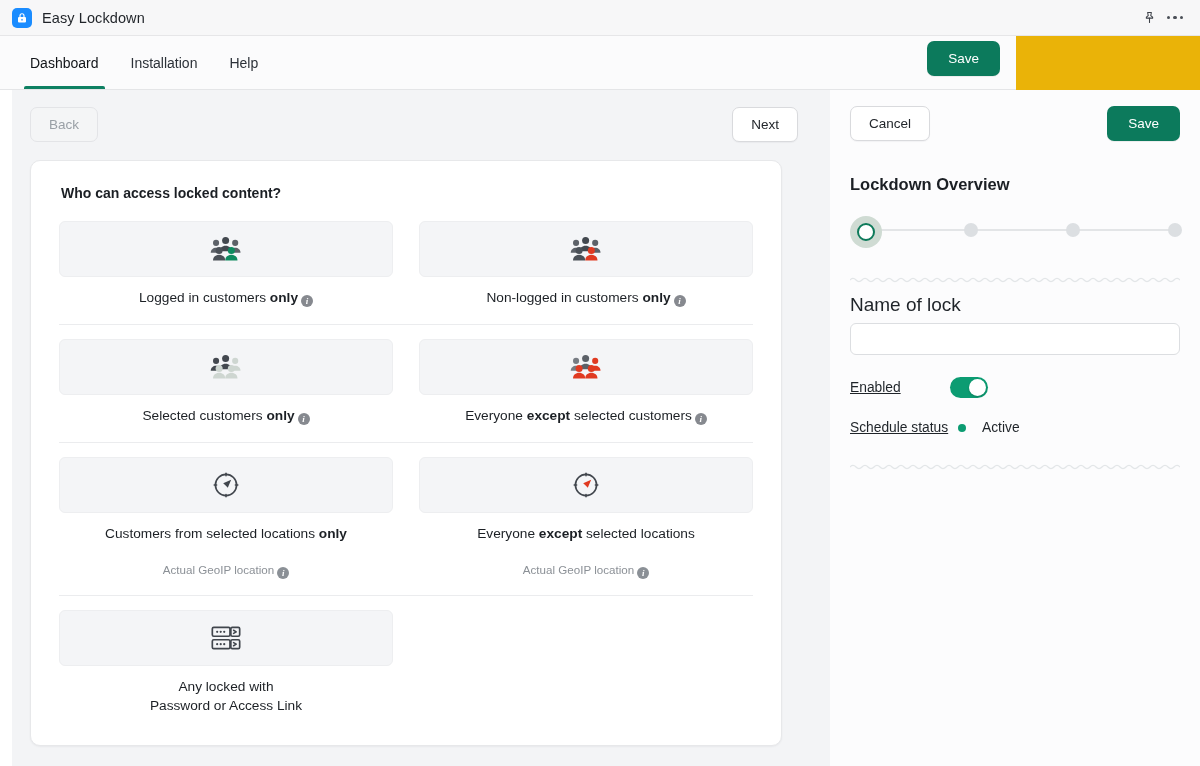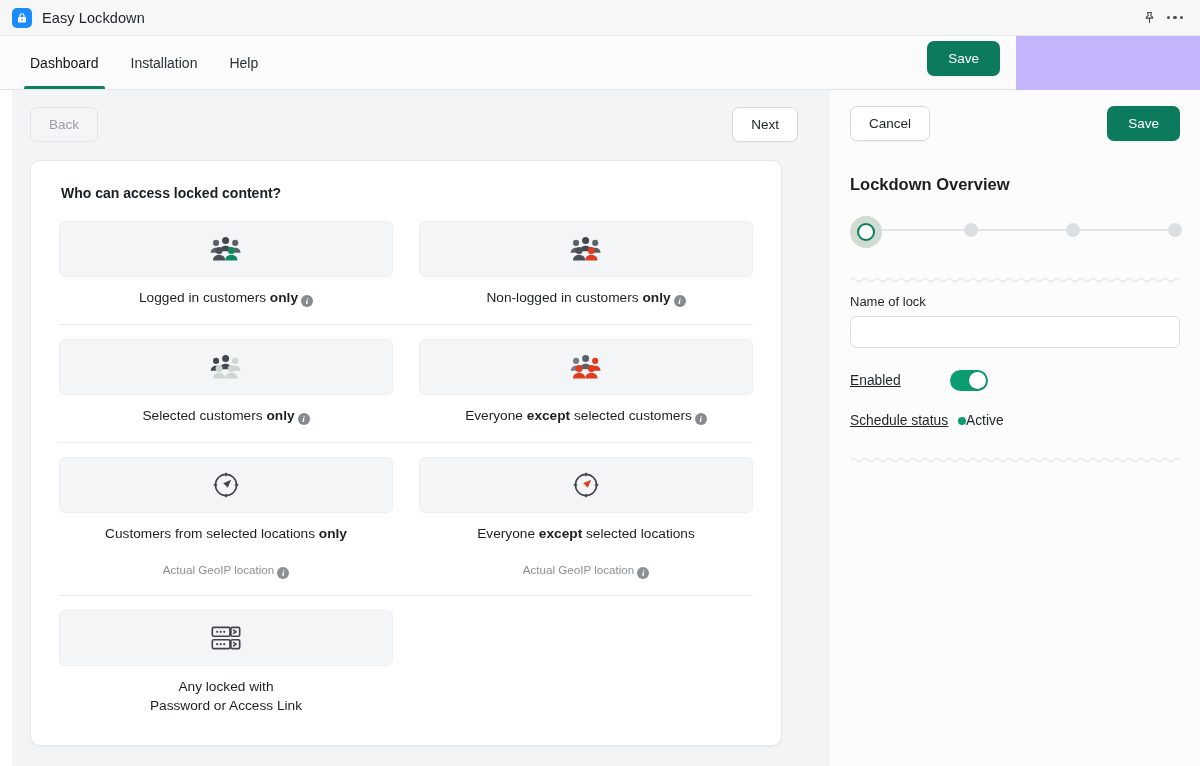--- a/index.html
+++ b/index.html
@@ -4,21 +4,21 @@
 <style>
   * { box-sizing: border-box; margin: 0; padding: 0; }
   html, body {
     width: 1200px; height: 766px;
     font-family: "Liberation Sans", sans-serif;
     background: #ffffff;
     overflow: hidden;
     -webkit-font-smoothing: antialiased;
   }
 
-  .app { position: relative; width: 1200px; height: 766px; background:#c4b5fd; }
+  .app { position: relative; width: 1200px; height: 766px; background:#eab308; }
 
   
   .titlebar {
     position:absolute; left:0; top:0; width:1200px; height:36px;
     background:#f7f7f8; border-bottom:1px solid #e6e6e8;
     display:flex; align-items:center; padding:0 12px;
   }
   .app-icon {
     width:20px; height:20px; border-radius:5px;
     background:#1a8cff; display:flex; align-items:center; justify-content:center;
@@ -143,41 +143,41 @@
   .step-first {
     position:absolute; left:0; top:0; width:32px; height:32px; border-radius:50%;
     background:#cfdbd3; display:flex; align-items:center; justify-content:center;
   }
   .step-first i {
     width:18px; height:18px; border-radius:50%;
     background:#ffffff; border:2.6px solid #0e7a5a; display:block;
   }
 
   .wave { margin:26px 20px 0 20px; height:8px; }
-  .field-label { margin:16px 0 7px 20px; font-size:13px; color:#1f2429; }
+  .field-label { margin:16px 0 7px 20px; font-size:19px; color:#1f2429; }
   .text-input {
     display:block; margin:0 20px; width:calc(100% - 40px); height:32px;
     border:1px solid #dcdee1; border-radius:6px; background:#ffffff;
     font-family:"Liberation Sans", sans-serif; font-size:13.5px;
     color:#1f2429; padding:0 9px; outline:none;
   }
   .row-kv {
     display:flex; align-items:center; margin:22px 20px 0 20px;
   }
   .kv-label { font-size:13.8px; color:#1f2429; width:100px; flex:0 0 auto;text-decoration:underline; }
   .toggle {
     width:38px; height:21px; border-radius:11px; background:#0c9c72;
     position:relative; cursor:pointer; flex:0 0 auto;
   }
   .toggle i {
     position:absolute; right:2px; top:2px; width:17px; height:17px;
     border-radius:50%; background:#ffffff; display:block;
     box-shadow:0 1px 2px rgba(0,0,0,.2);
   }
-  .status { display:flex; align-items:center; gap:0; font-size:13.8px; color:#1f2429; }
+  .status { display:flex; align-items:center; gap:16px; font-size:13.8px; color:#1f2429; }
   .status-dot { width:8px; height:8px; border-radius:50%; background:#0c9c72; display:block; }
 </style>
 </head>
 <body>
 
 <div class="app">
 
   <div class="titlebar">
     <span class="app-icon">
       <svg width="12" height="12" viewBox="0 0 24 24" fill="none">

